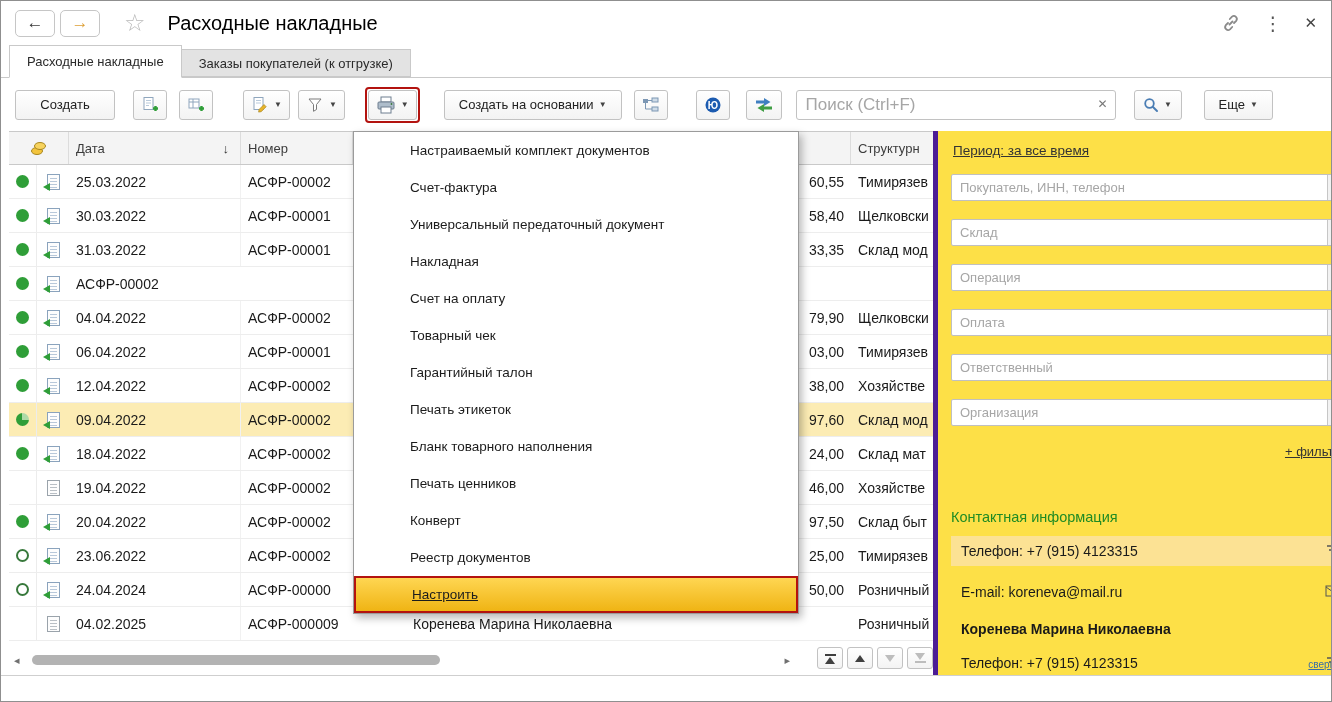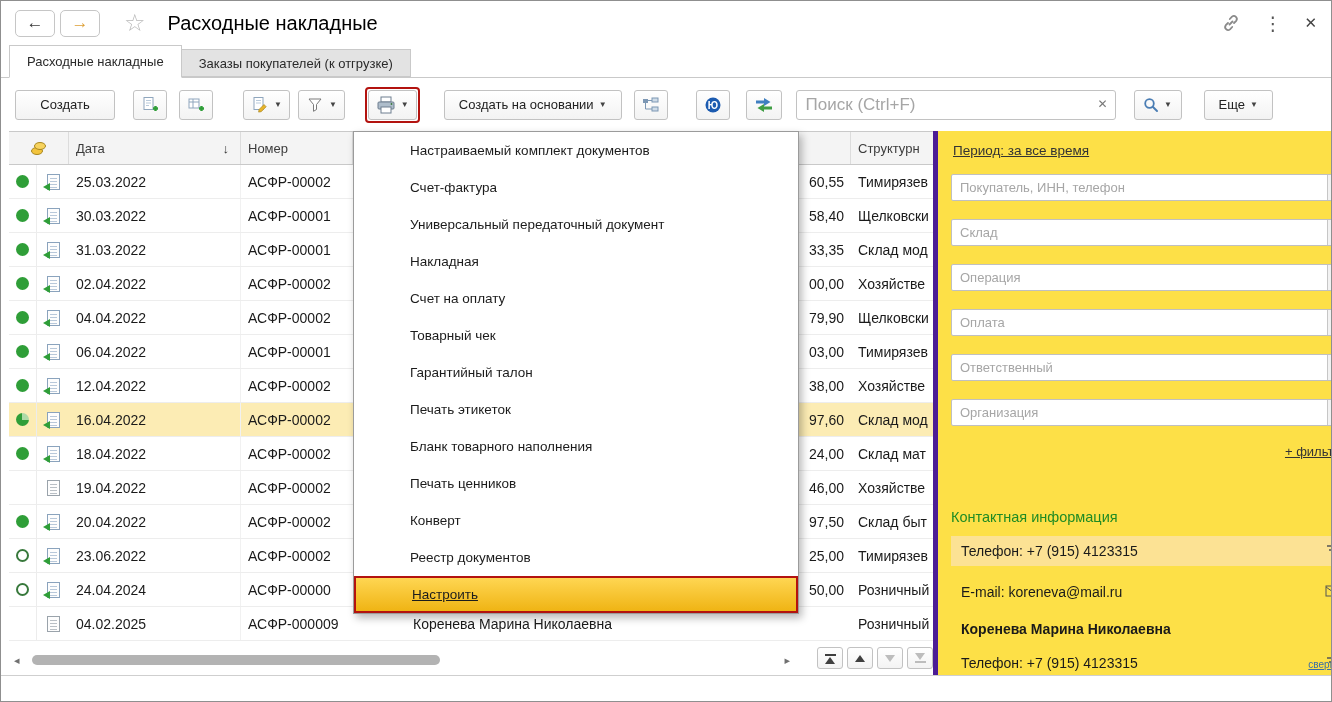--- a/index.html
+++ b/index.html
@@ -271,21 +271,20 @@
     <div class="td c-struct f-struct">Склад мод</div>
   </div>
 
   <div class="trow">
     <div class="td c-status">
             <span class="status posted"></span>
           </div>
     <div class="td c-doc">
             <span class="doc-icon green"></span>
           </div>
-    <div class="td c-date f-date">02.04.2022</div>
     <div class="td c-num f-num">АСФР-00002</div>
     <div class="td c-cust f-cust"></div>
     <div class="td c-sum f-sum">00,00</div>
     <div class="td c-struct f-struct">Хозяйстве</div>
   </div>
 
   <div class="trow">
     <div class="td c-status">
             <span class="status posted"></span>
           </div>
@@ -327,21 +326,21 @@
     <div class="td c-struct f-struct">Хозяйстве</div>
   </div>
 
   <div class="trow sel">
     <div class="td c-status">
             <span class="status partial"></span>
           </div>
     <div class="td c-doc">
             <span class="doc-icon green"></span>
           </div>
-    <div class="td c-date f-date">16.04.2022</div>
+    <div class="td c-date f-date">09.04.2022</div>
     <div class="td c-num f-num">АСФР-00002</div>
     <div class="td c-cust f-cust"></div>
     <div class="td c-sum f-sum">97,60</div>
     <div class="td c-struct f-struct">Склад мод</div>
   </div>
 
   <div class="trow">
     <div class="td c-status">
             <span class="status posted"></span>
           </div>

